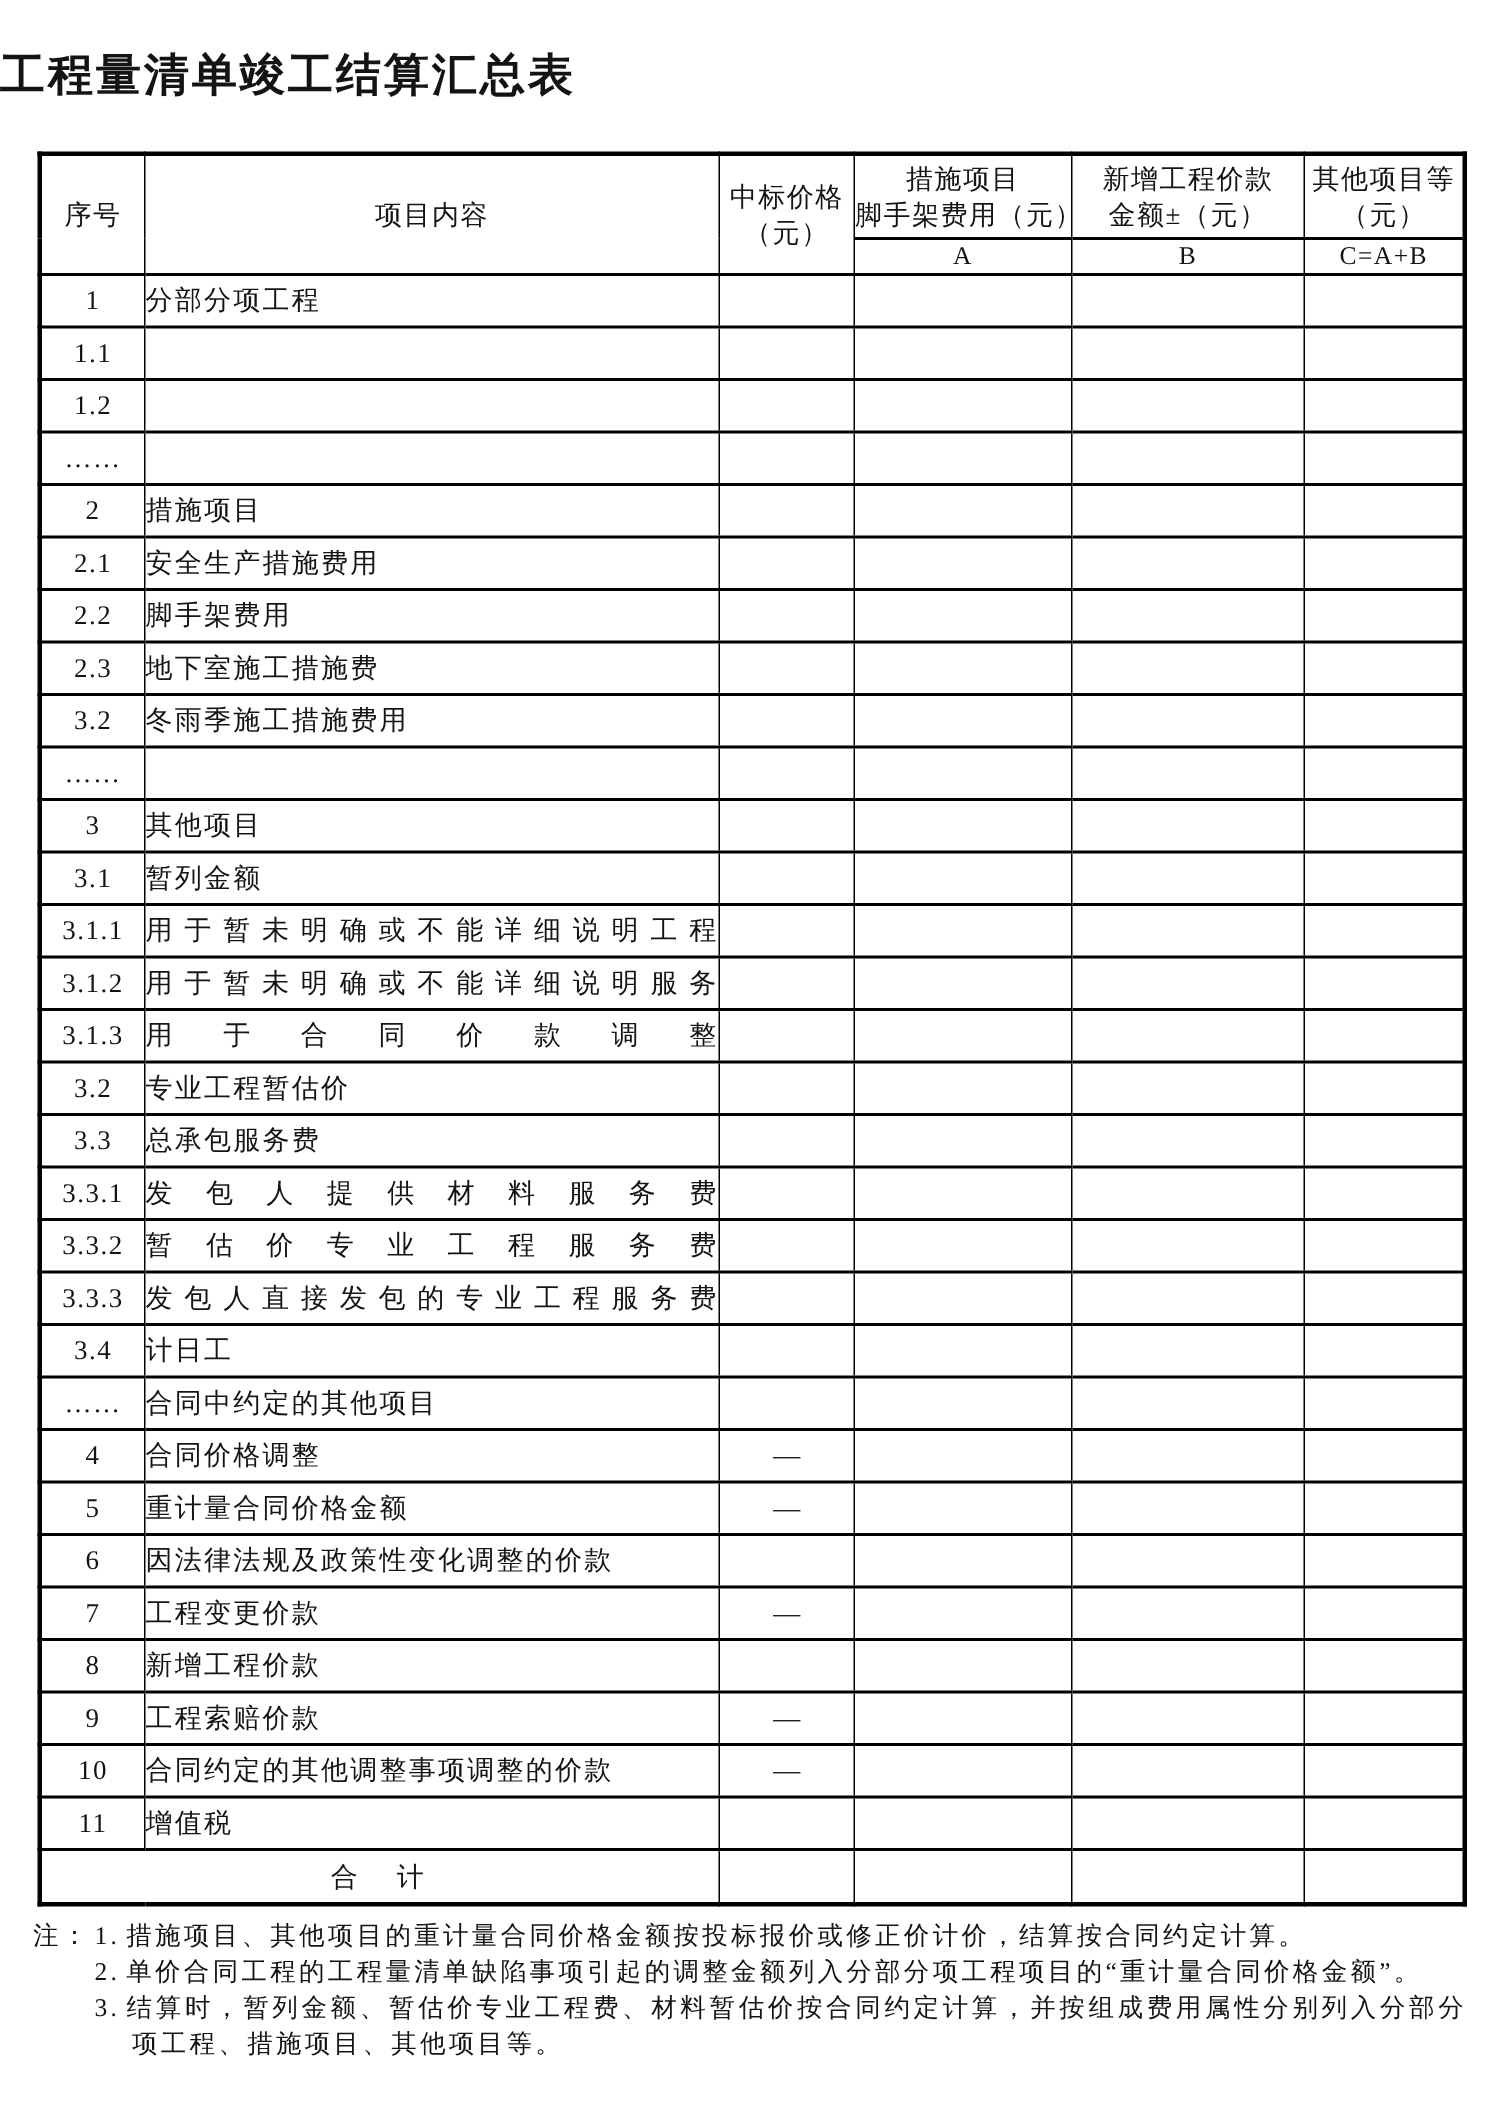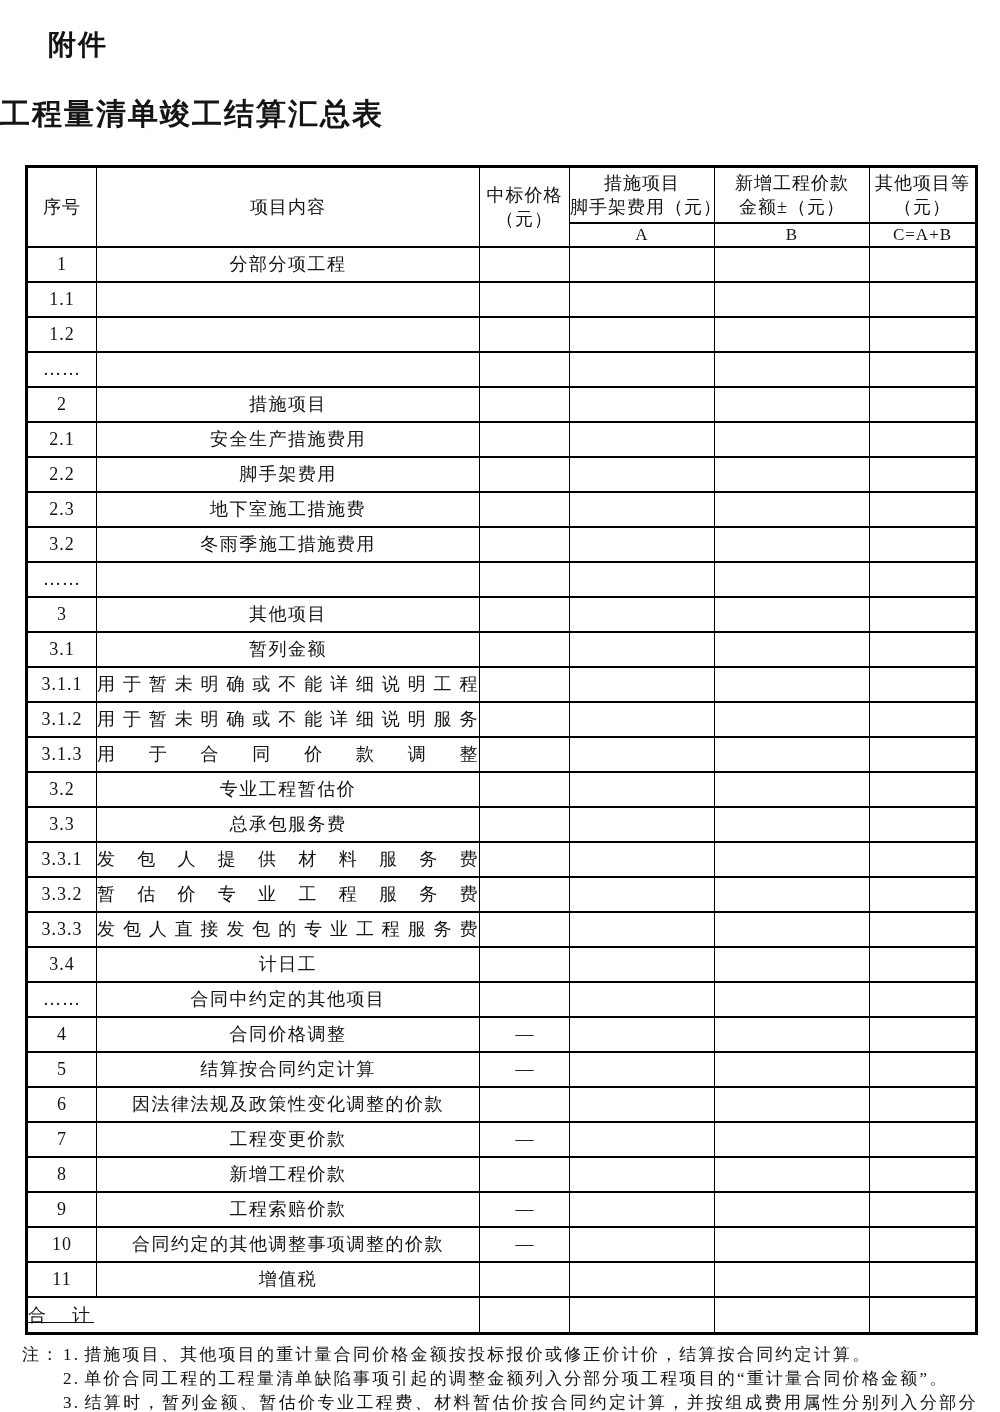--- a/index.html
+++ b/index.html
@@ -45,47 +45,46 @@
     vertical-align: middle;
     overflow: hidden;
     white-space: nowrap;
   }
   thead th { text-align: center; line-height: 24px; letter-spacing: 1px; }
   thead tr.headrow th { height: 54px; }
   thead tr.subhead th { height: 22px; font-size: 17px; line-height: 20px; }
 
   tbody td { height: 33px; line-height: 33px; }
   td.c-no { text-align: center; letter-spacing: 1px; }
-  td.c-item { text-align: center; padding: 0 6px 0 5px; letter-spacing: 1.5px; }
+  td.c-item { text-align: left; padding: 0 6px 0 5px; letter-spacing: 1.5px; }
   td.c-item.spread { text-align: justify; text-align-last: justify; }
   td.c-bid, td.c-a, td.c-b, td.c-c { text-align: center; }
 
   tfoot td { height: 34px; line-height: 34px; }
-  td.total-label { font-size: 19px; letter-spacing: 4px; text-decoration: underline; }
+  td.total-label { text-align: center; font-size: 19px; letter-spacing: 4px; }
 
   .notes {
     position: relative;
     margin: 8px 0 0 0;
     padding-left: 88px;
     padding-right: 22px;
     font-size: 17px;
     line-height: 24px;
     letter-spacing: 2.2px;
     text-align: justify;
   }
   .note-prefix { position: absolute; left: 22px; top: 0; }
   .note-item { text-indent: -25px; }
   .note-no { margin-right: 4px; }
 </style>
 </head>
 <body>
 
 <div class="page">
 
-  <div class="attachment">附件</div>
 
   <div class="title">工程量清单竣工结算汇总表</div>
 
   <table class="summary">
     <colgroup>
       <col style="width:70px">
       <col style="width:383px">
       <col style="width:90px">
       <col style="width:145px">
       <col style="width:155px">
@@ -298,21 +297,21 @@
         <tr>
     <td class="c-no">4</td>
     <td class="c-item">合同价格调整</td>
     <td class="c-bid">—</td>
     <td class="c-a"></td>
     <td class="c-b"></td>
     <td class="c-c"></td>
   </tr>
         <tr>
     <td class="c-no">5</td>
-    <td class="c-item">结算按合同约定计算</td>
+    <td class="c-item">重计量合同价格金额</td>
     <td class="c-bid">—</td>
     <td class="c-a"></td>
     <td class="c-b"></td>
     <td class="c-c"></td>
   </tr>
         <tr>
     <td class="c-no">6</td>
     <td class="c-item">因法律法规及政策性变化调整的价款</td>
     <td class="c-bid"></td>
     <td class="c-a"></td>

